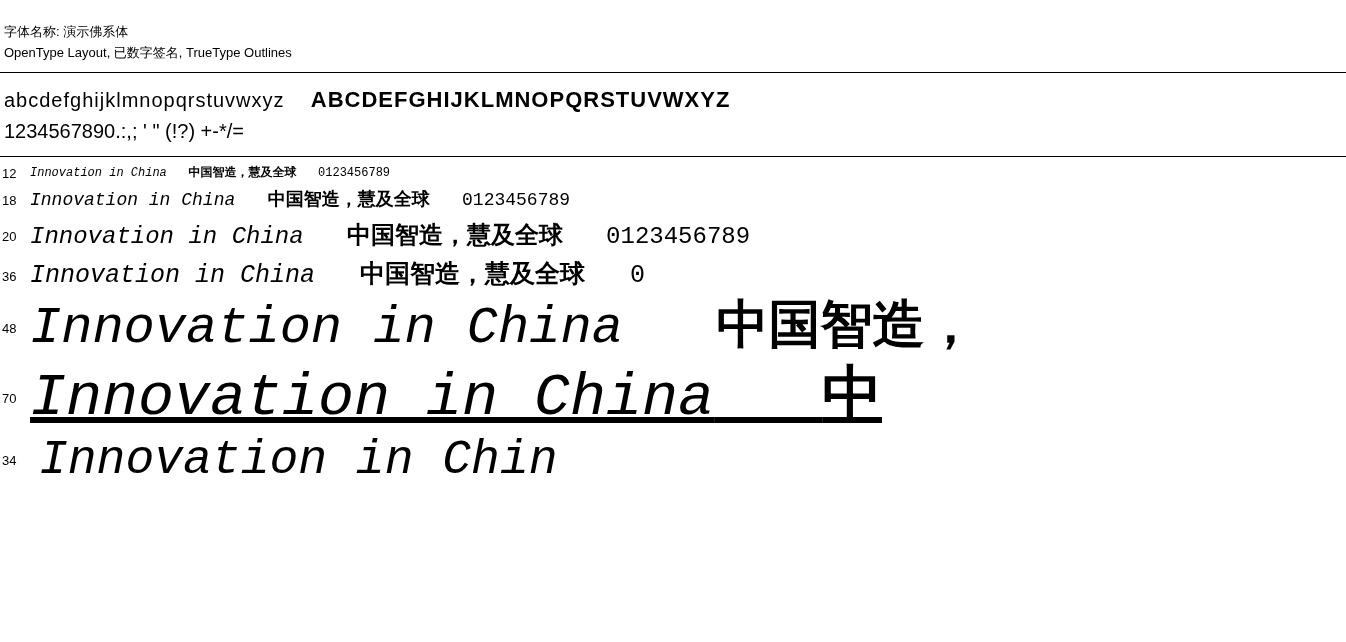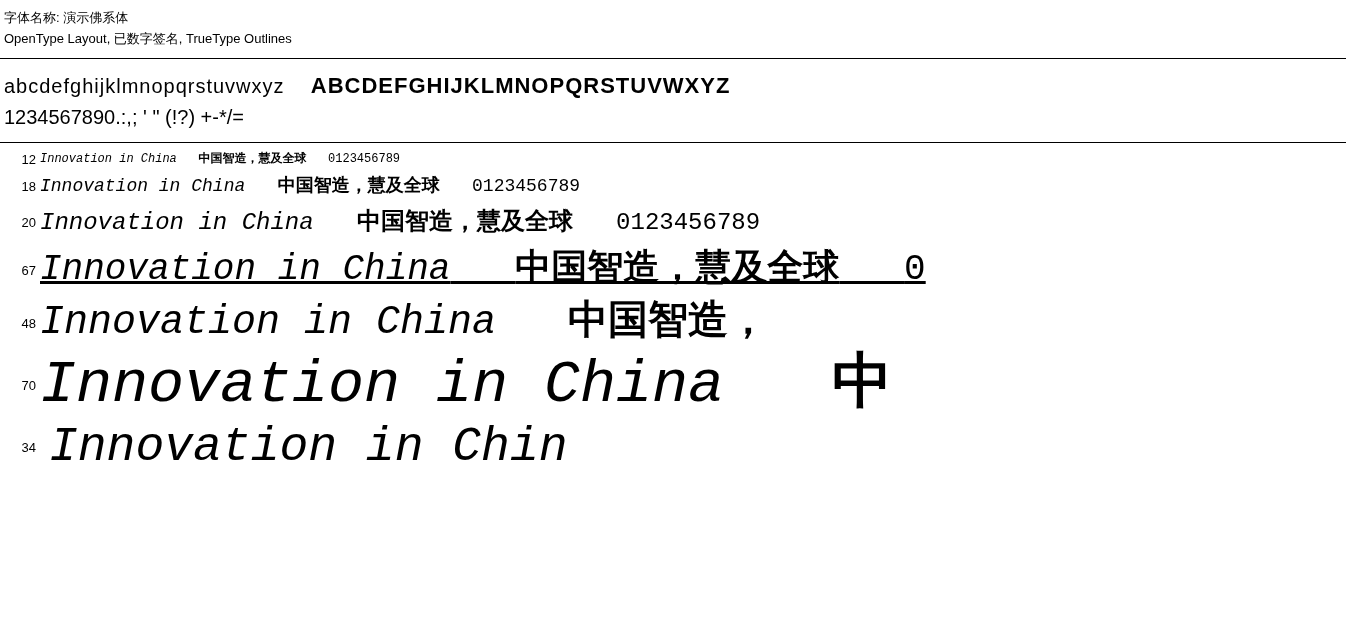--- a/index.html
+++ b/index.html
@@ -11,21 +11,21 @@
     body {
       width: 1346px;
       min-height: 642px;
       background: #ffffff;
       font-family: serif;
       color: #000000;
       overflow-x: hidden;
     }
 
     .header-section {
-      padding: 8px 4px 4px 4px;
+      padding: 22px 4px 4px 4px;
       font-size: 13px;
       line-height: 1.6;
       font-family: sans-serif;
     }
 
     .divider-top {
       border: none;
       border-top: 1px solid #000;
       margin: 4px 0;
     }
@@ -52,22 +52,21 @@
       line-height: 1.5;
     }
 
     .divider-bottom {
       border: none;
       border-top: 1px solid #000;
       margin: 4px 0;
     }
 
     .sizes-section {
-      padding: 2px 12px;
-      text-align: right;
+      padding: 2px 2px;
     }
 
     .size-row {
       display: flex;
       align-items: baseline;
       padding: 0 0;
       overflow: hidden;
       white-space: nowrap;
     }
 
@@ -91,23 +90,23 @@
       font-style: italic;
     }
 
     .size-text .chinese {
       font-weight: bold;
     }
 
     .row-12 .size-text { font-size: 12px; line-height: 1.8; }
     .row-18 .size-text { font-size: 18px; line-height: 1.8; }
     .row-24 .size-text { font-size: 24px; line-height: 1.7; }
-    .row-36 .size-text { font-size: 36px; line-height: 1.5; text-decoration: underline; }
-    .row-48 .size-text { font-size: 40px; line-height: 1.3; }
-    .row-60 .size-text { font-size: 60px; line-height: 1.2; }
+    .row-36 .size-text { font-size: 25px; line-height: 1.5; }
+    .row-48 .size-text { font-size: 52px; line-height: 1.3; }
+    .row-60 .size-text { font-size: 60px; line-height: 1.2; text-decoration: underline; }
     .row-72 .size-text { font-size: 48px; line-height: 1.1; margin-left: 9px; }
   </style>
 </head>
 <body>
 
 <div class="header-section">
   <div>字体名称: 演示佛系体</div>
   <div>OpenType Layout, 已数字签名, TrueType Outlines</div>
 </div>
 
@@ -155,21 +154,21 @@
     <span class="size-text">
       <span class="latin">Innovation in China</span>
       &nbsp;
       <span class="chinese">中国智造，慧及全球</span>
       &nbsp;
       <span>0123456789</span>
     </span>
   </div>
 
   <div class="size-row row-36">
-    <span class="size-label">67</span>
+    <span class="size-label">36</span>
     <span class="size-text">
       <span class="latin">Innovation in China</span>
       &nbsp;
       <span class="chinese">中国智造，慧及全球</span>
       &nbsp;
       <span>0</span>
     </span>
   </div>
 
   <div class="size-row row-48">

